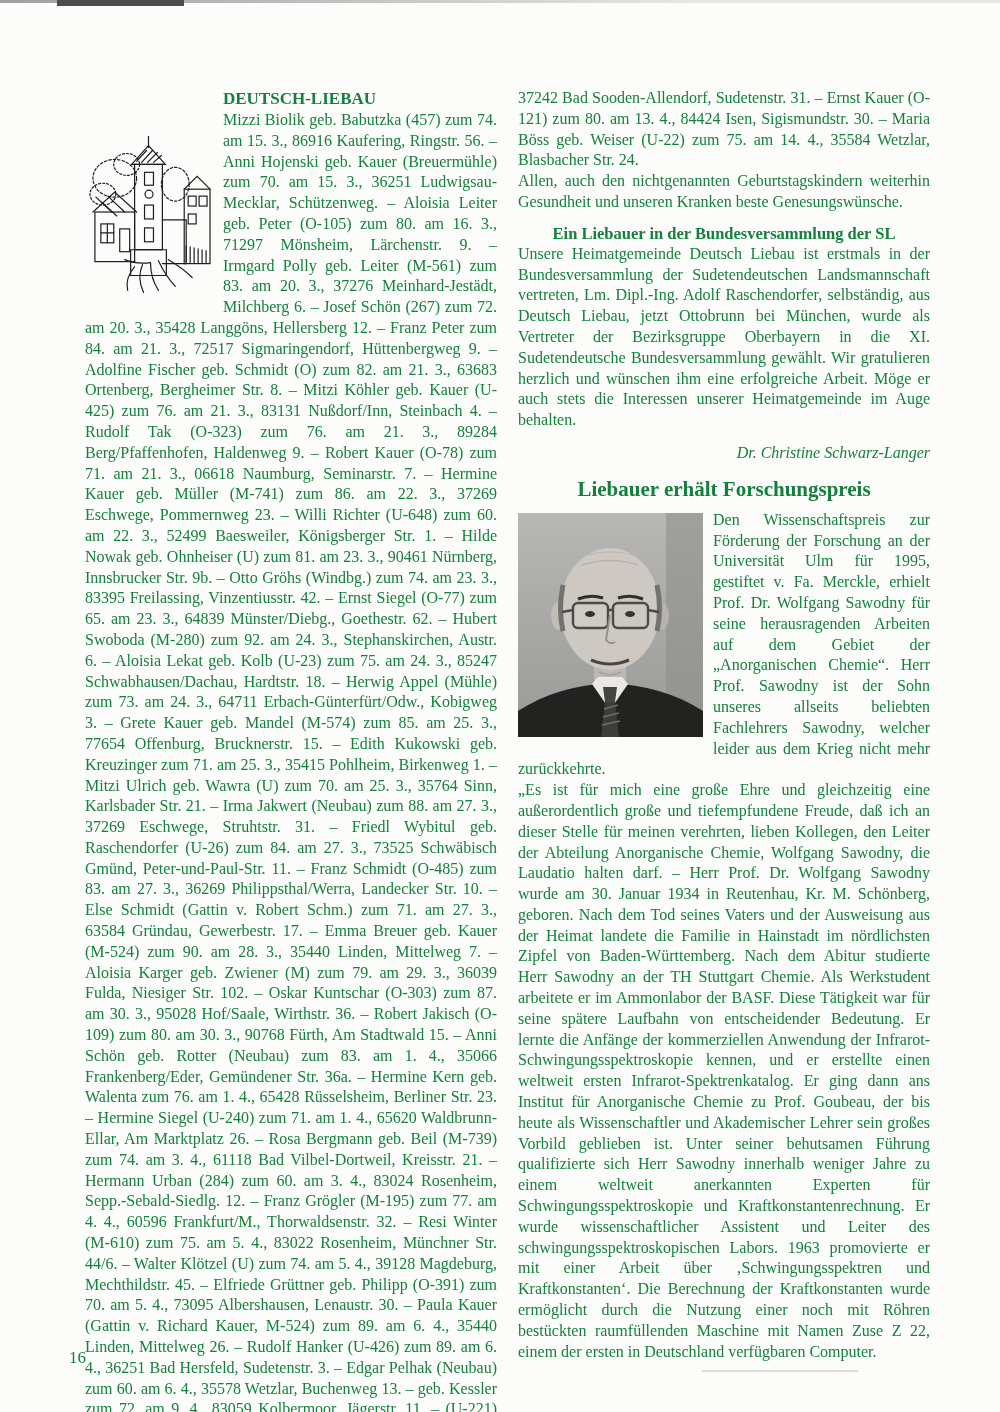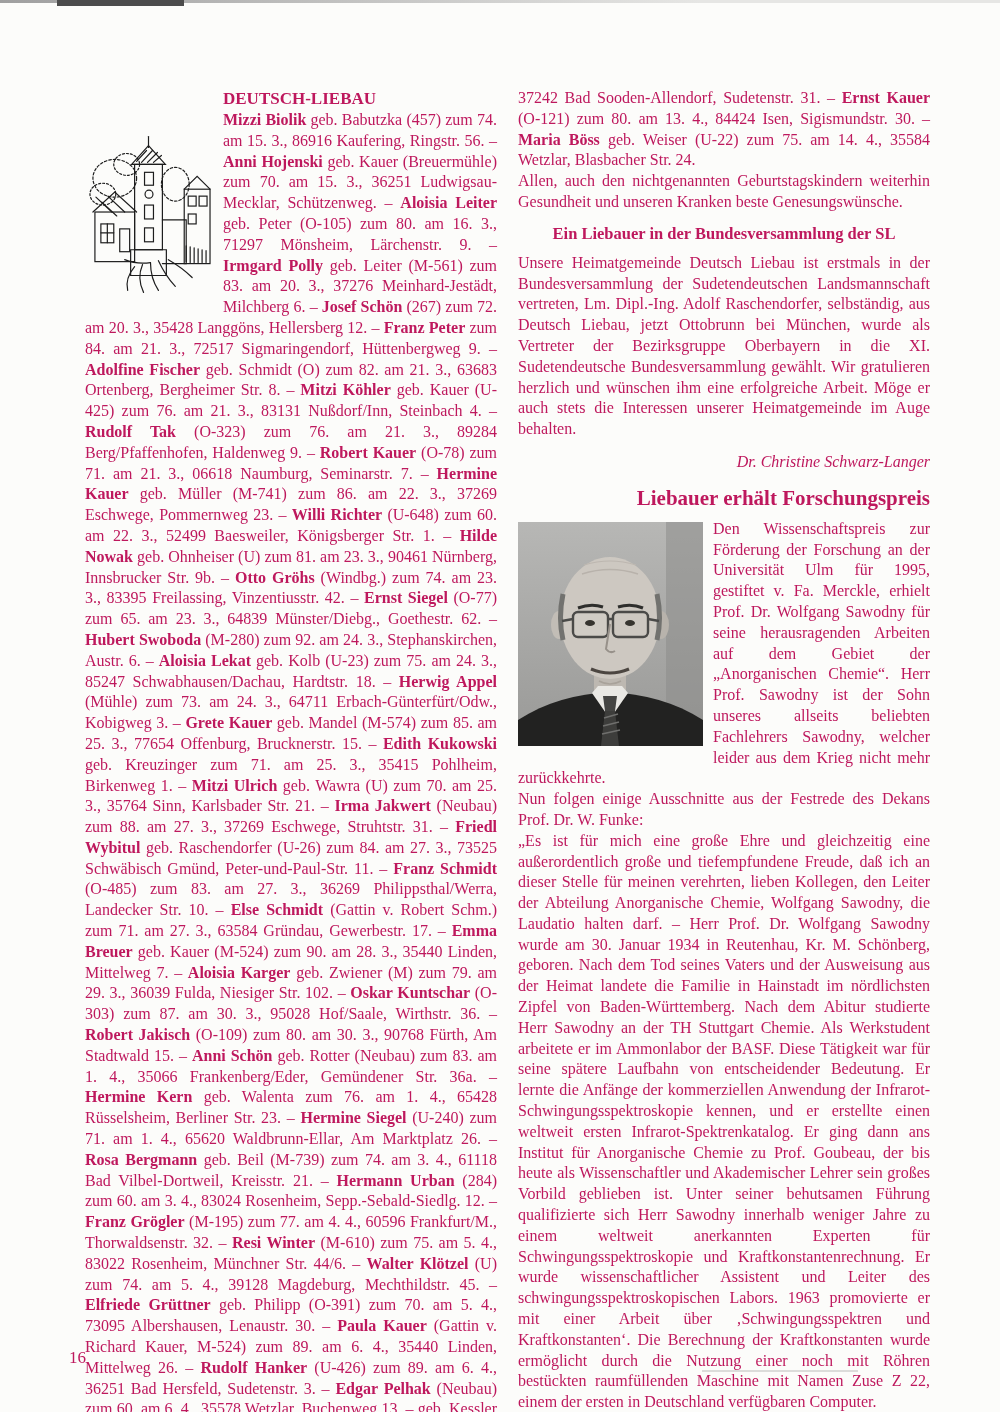--- a/index.html
+++ b/index.html
@@ -1,34 +1,34 @@
 <!DOCTYPE html>
 <html lang="de"><head>
 <meta charset="utf-8">
 <style>
   html,body{margin:0;padding:0;background:#e9e9e9;}
   .page{
     position:relative;width:1000px;height:1412px;margin:0 auto;
     background:#fcfcfa;overflow:hidden;
     font-family:"Liberation Serif","DejaVu Serif",serif;
-    color:#be185d;
+    color:#15803d;
   }
   .top-line{position:absolute;top:0;left:0;width:1000px;height:3px;
     background:linear-gradient(to right,#9f9f9f,#e6e6e4 70%);}
   .top-mark{position:absolute;top:0;left:57px;width:127px;height:6px;background:#4c4c4c;}
   .artifact{position:absolute;left:702px;top:1370px;width:156px;height:2px;background:#dcdcda;}
   .columns{position:absolute;left:85px;top:88px;display:flex;gap:21px;}
   .col{width:412px;}
   p{margin:0;font-size:16px;line-height:20.8px;text-align:justify;hyphens:auto;}
-  b{font-weight:bold;}
+  b{font-weight:normal;}
   .section-title{font-size:17px;font-weight:bold;margin:0 0 1px 0;line-height:21px;text-align:left;}
   .church-float{float:left;width:133px;height:212px;padding-top:46px;box-sizing:border-box;margin-right:5px;}
   .church-float svg{display:block;width:128px;height:160px;}
-  .subhead{font-size:16.5px;font-weight:bold;text-align:center;margin:11px 0 9px 0;line-height:20px;}
-  .bighead{font-size:21px;font-weight:bold;text-align:right;margin:13px 0 9px 0;line-height:24px;}
+  .subhead{font-size:16.5px;font-weight:bold;text-align:center;margin:11px 0 0 0;line-height:20px;}
+  .bighead{font-size:21px;font-weight:bold;text-align:center;margin:13px 0 9px 0;line-height:24px;}
   .sig{text-align:right;font-style:italic;margin-top:12px;}
   .photo-float{float:left;width:185px;height:224px;margin:3px 10px 4px 0;}
   .photo-float svg{display:block;width:185px;height:224px;}
   .wrapblock::after{content:"";display:block;clear:both;}
   .pagenum{position:absolute;left:69px;bottom:44px;font-size:17px;}
 </style>
 </head>
 <body>
 
 <div class="page">
@@ -121,21 +121,20 @@
             <rect x="95" y="90" width="35" height="25" rx="5" stroke="#4a4a48" stroke-width="2.4" fill="none"></rect>
             <path d="M90,97 h5 M55,97 L44,99 M130,97 L141,99" stroke="#4a4a48" stroke-width="2.4" fill="none"></path>
             <ellipse cx="72" cy="101" rx="5" ry="3" fill="#36342f"></ellipse>
             <ellipse cx="112" cy="101" rx="5" ry="3" fill="#36342f"></ellipse>
             <path d="M92,102 L88,127 q4,5 9,2" stroke="#97918a" stroke-width="2" fill="none"></path>
             <path d="M73,147 q19,8 38,0" stroke="#4c4641" stroke-width="3.2" fill="none"></path>
             <path d="M81,159 q11,6 22,0" stroke="#a8a29a" stroke-width="1.6" fill="none"></path>
           </svg>
         </div>
         <p>Den Wissenschaftspreis zur Förderung der Forschung an der Universität Ulm für 1995, gestiftet v. Fa. Merckle, erhielt Prof. Dr. Wolfgang Sawodny für seine herausragenden Arbeiten auf dem Gebiet der „Anorganischen Chemie“. Herr Prof. Sawodny ist der Sohn unseres allseits beliebten Fachlehrers Sawodny, welcher leider aus dem Krieg nicht mehr zurückkehrte.</p>
-        <p>Nun folgen einige Ausschnitte aus der Festrede des Dekans Prof. Dr. W. Funke:</p>
       </div>
 
       <p>„Es ist für mich eine große Ehre und gleichzeitig eine außerordentlich große und tiefempfundene Freude, daß ich an dieser Stelle für meinen verehrten, lieben Kollegen, den Leiter der Abteilung Anorganische Chemie, Wolfgang Sawodny, die Laudatio halten darf. – Herr Prof. Dr. Wolfgang Sawodny wurde am 30. Januar 1934 in Reutenhau, Kr. M. Schönberg, geboren. Nach dem Tod seines Vaters und der Ausweisung aus der Heimat landete die Familie in Hainstadt im nördlichsten Zipfel von Baden-Württemberg. Nach dem Abitur studierte Herr Sawodny an der TH Stuttgart Chemie. Als Werkstudent arbeitete er im Ammonlabor der BASF. Diese Tätigkeit war für seine spätere Laufbahn von entscheidender Bedeutung. Er lernte die Anfänge der kommerziellen Anwendung der Infrarot-Schwingungsspektroskopie kennen, und er erstellte einen weltweit ersten Infrarot-Spektrenkatalog. Er ging dann ans Institut für Anorganische Chemie zu Prof. Goubeau, der bis heute als Wissenschaftler und Akademischer Lehrer sein großes Vorbild geblieben ist. Unter seiner behutsamen Führung qualifizierte sich Herr Sawodny innerhalb weniger Jahre zu einem weltweit anerkannten Experten für Schwingungsspektroskopie und Kraftkonstantenrechnung. Er wurde wissenschaftlicher Assistent und Leiter des schwingungsspektroskopischen Labors. 1963 promovierte er mit einer Arbeit über ‚Schwingungsspektren und Kraftkonstanten‘. Die Berechnung der Kraftkonstanten wurde ermöglicht durch die Nutzung einer noch mit Röhren bestückten raumfüllenden Maschine mit Namen Zuse Z 22, einem der ersten in Deutschland verfügbaren Computer.</p>
 
     </div>
   </div>
 
   <div class="pagenum">16</div>
   <div class="artifact"></div>
 </div>

